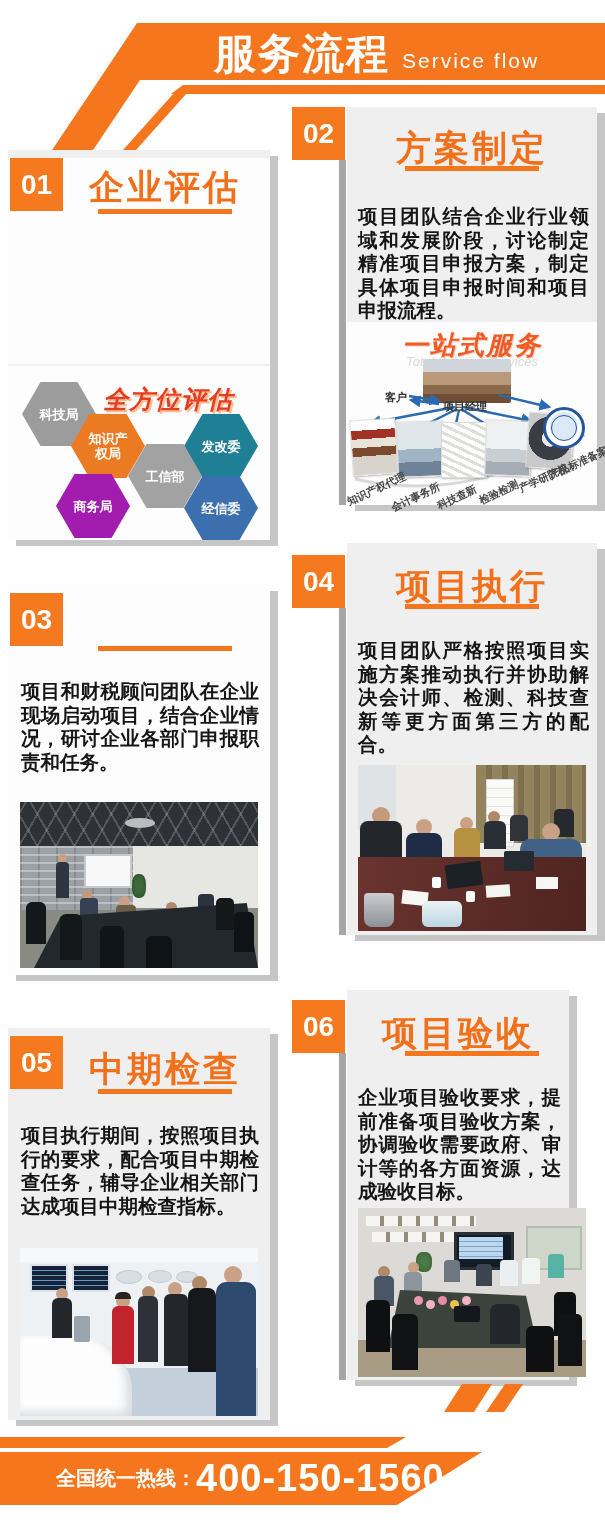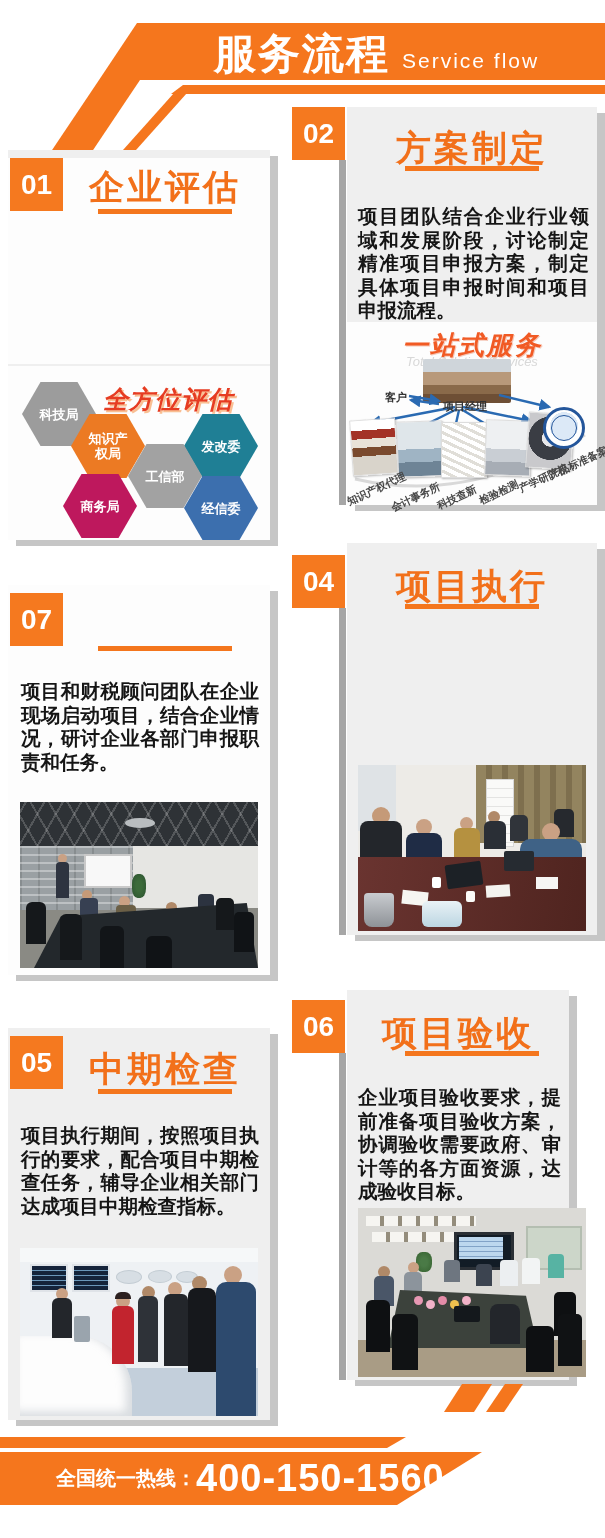--- a/index.html
+++ b/index.html
@@ -82,21 +82,21 @@
       </div>
     <div class="hex" style="left: 63px; top: 264px; background: rgb(236, 122, 35);">
         <span>知识产权局</span>
       </div>
     <div class="hex" style="left: 176px; top: 264px; background: rgb(31, 127, 149);">
         <span>发改委</span>
       </div>
     <div class="hex" style="left: 120px; top: 294px; background: rgb(162, 162, 162);">
         <span>工信部</span>
       </div>
-    <div class="hex" style="left: 55px; top: 324px; background: #be185d; text-align: right;">
+    <div class="hex" style="left: 48px; top: 324px; background: #a21caf; text-align: right;">
         <span>商务局</span>
       </div>
     <div class="hex" style="left: 176px; top: 326px; background: rgb(60, 111, 174);">
         <span>经信委</span>
       </div>
   </div>
 
   <div class="card" style="left:347px;top:107px;width:250px;height:398px;background:#efefef;">
     <div class="badge" style="left:-55px;top:0;">
         <span>02</span>
@@ -139,21 +139,21 @@
     <div class="svc-label" style="left:4px;top:388px;">知识产权代理</div>
     <div class="svc-label" style="left:48px;top:394px;">会计事务所</div>
     <div class="svc-label" style="left:94px;top:392px;">科技查新</div>
     <div class="svc-label" style="left:136px;top:387px;">检验检测</div>
     <div class="svc-label" style="left:176px;top:375px;">产学研院校</div>
     <div class="svc-label" style="left:206px;top:362px;">产品标准备案</div>
   </div>
 
   <div class="card" style="left:8px;top:585px;width:262px;height:390px;background:#fdfdfd;">
     <div class="badge" style="left:2px;top:8px;">
-        <span>07</span>
+        <span>03</span>
       </div>
     <div class="underline" style="left:90px;top:61px;"></div>
     <div class="cbody" style="left:13px;right:11px;top:95px;">项目和财税顾问团队在企业现场启动项目，结合企业情况，研讨企业各部门申报职责和任务。</div>
     <div class="photo" style="left:12px;top:217px;width:238px;height:166px;background:#8a8a84;">
       <div class="ph" style="left:0;top:148px;width:238px;height:18px;background:#8a8a84;"></div>
       <div class="ph" style="left:0;top:0;width:238px;height:48px;background:#2e3236;background-image:repeating-linear-gradient(60deg,rgba(255,255,255,.18) 0 2px,transparent 2px 16px),repeating-linear-gradient(-60deg,rgba(255,255,255,.18) 0 2px,transparent 2px 16px);"></div>
       <div class="ph" style="left:105px;top:16px;width:30px;height:10px;background:#b9bdc0;border-radius:50%;"></div>
       <div class="ph" style="left:0;top:44px;width:115px;height:64px;background:#9aa0a3;background-image:repeating-linear-gradient(180deg,rgba(255,255,255,.35) 0 2px,transparent 2px 8px),repeating-linear-gradient(90deg,rgba(0,0,0,.12) 0 2px,transparent 2px 18px);"></div>
       <div class="ph" style="left:113px;top:44px;width:125px;height:62px;background:#e6e6e3;"></div>
       <div class="ph" style="left:64px;top:52px;width:44px;height:30px;background:#f8f8f8;border:2px solid #c9c9c9;"></div>
@@ -177,20 +177,21 @@
     </div>
   </div>
 
   <div class="card" style="left:347px;top:543px;width:250px;height:392px;background:#efefef;">
     <div class="badge" style="left:-55px;top:12px;">
         <span>04</span>
       </div>
     <div class="stem" style="left:-8px;top:65px;height:327px;"></div>
     <div class="ctitle" style="left:0;right:0;top:20px;">项目执行</div>
     <div class="underline" style="left:58px;top:61px;"></div>
+    <div class="cbody" style="left:11px;right:8px;top:96px;">项目团队严格按照项目实施方案推动执行并协助解决会计师、检测、科技查新等更方面第三方的配合。</div>
     <div class="photo" style="left:11px;top:222px;width:228px;height:166px;background:#edebe7;">
       <div class="ph" style="left:118px;top:0;width:110px;height:78px;background:repeating-linear-gradient(90deg,#93845f 0 10px,#7e6f4e 10px 16px);"></div>
       <div class="ph" style="left:128px;top:14px;width:26px;height:66px;background:#fafaf8;border:1px solid #d8d8d8;background-image:repeating-linear-gradient(180deg,transparent 0 8px,#e4e4e2 8px 9px);"></div>
       <div class="ph" style="left:0;top:0;width:38px;height:66px;background:#dfe3e6;"></div>
       <div class="ph" style="left:14px;top:42px;width:18px;height:18px;background:#c59a78;border-radius:50%;"></div>
       <div class="ph" style="left:2px;top:56px;width:42px;height:78px;background:#23262b;border-radius:8px 8px 0 0;"></div>
       <div class="ph" style="left:58px;top:54px;width:16px;height:16px;background:#caa184;border-radius:50%;"></div>
       <div class="ph" style="left:48px;top:68px;width:36px;height:48px;background:#1f2c45;border-radius:8px 8px 0 0;"></div>
       <div class="ph" style="left:102px;top:52px;width:13px;height:13px;background:#caa184;border-radius:50%;"></div>
       <div class="ph" style="left:96px;top:63px;width:26px;height:34px;background:#b59140;border-radius:6px 6px 0 0;"></div>

